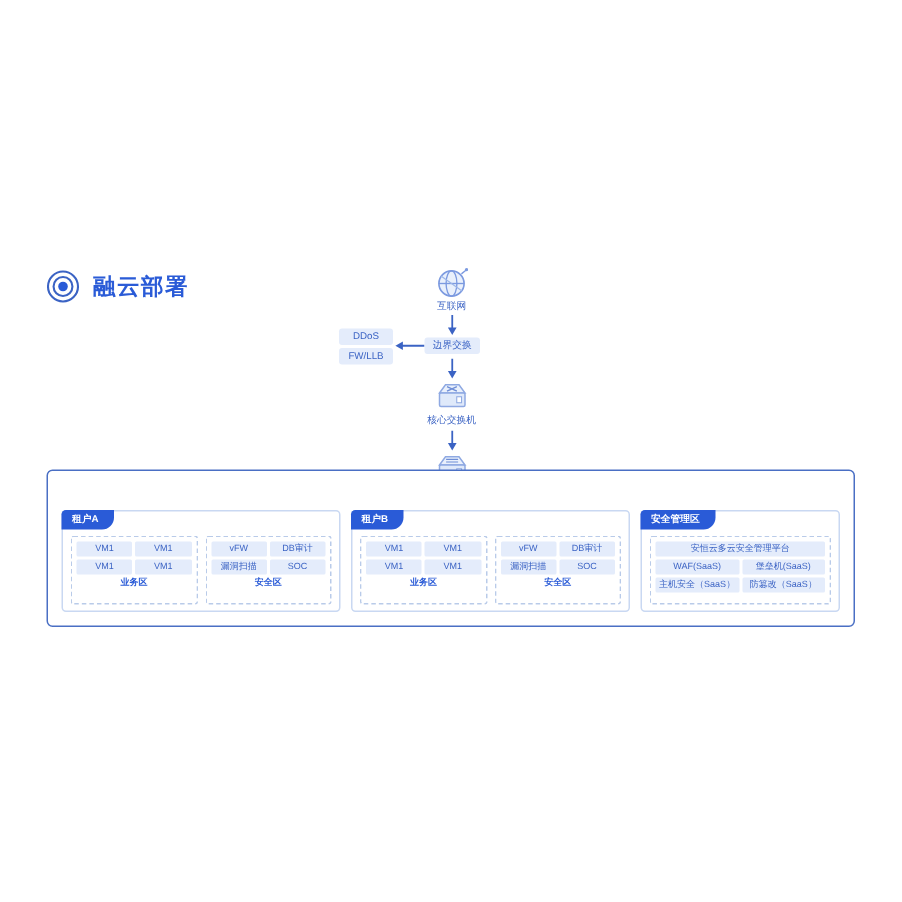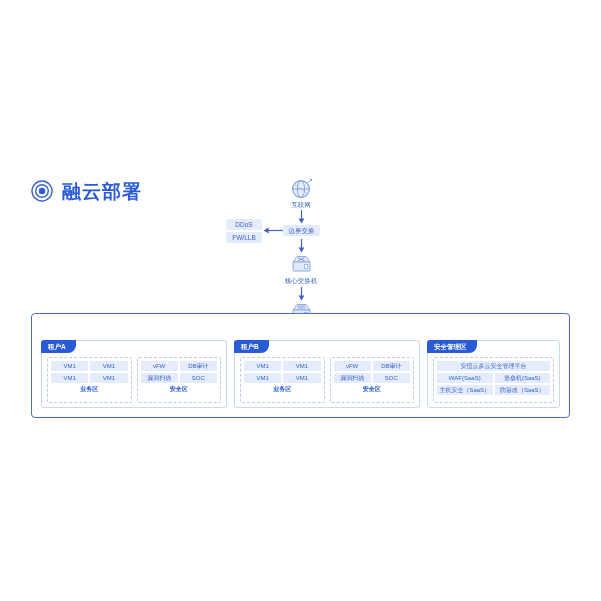--- a/index.html
+++ b/index.html
@@ -11,21 +11,21 @@
     position:relative;
   }
 
   
   #title-block{
     position:absolute; left:31px; top:180px;
     display:flex; align-items:center; gap:9px;
   }
   #radar-icon{ width:22px;height:22px; flex:0 0 auto; display:block; }
   #title-text{
-    font-size:19px; font-weight:bold; color:#2a5bd7;
+    font-size:15px; font-weight:bold; color:#2a5bd7;
     letter-spacing:1px; line-height:1;
   }
 
   
   #topology{ position:absolute; left:0; top:170px; width:601px; height:160px; }
 
   .node-label{
     position:absolute; font-size:6.5px; color:#3b63c4;
     text-align:center; white-space:nowrap; line-height:1;
     transform:translateX(-50%);

